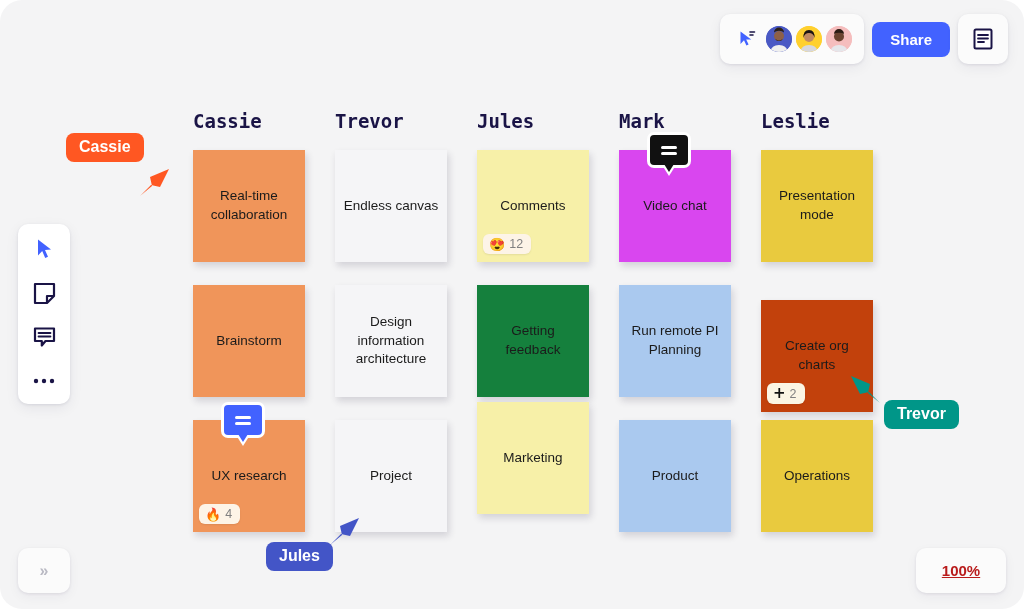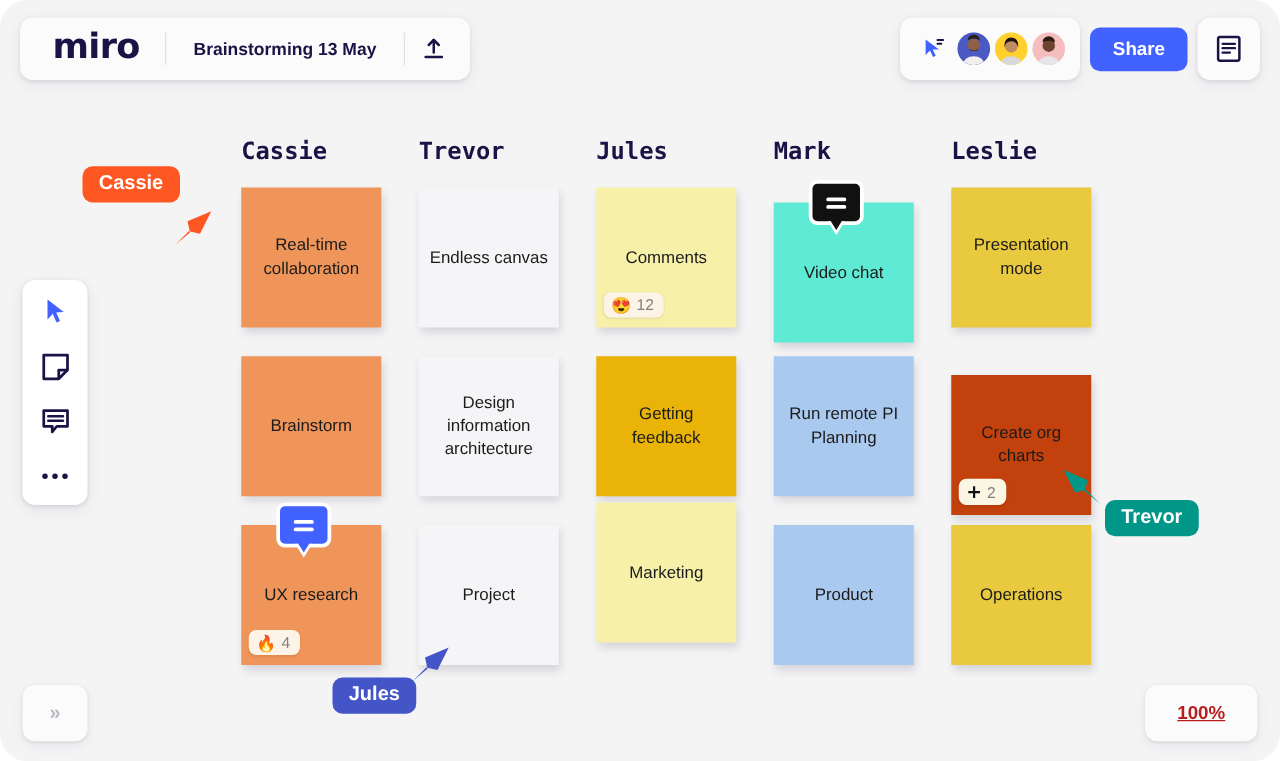--- a/index.html
+++ b/index.html
@@ -236,33 +236,20 @@
     padding: 0 12px;
     cursor: pointer;
     text-decoration: underline;
   }
 </style>
 </head>
 <body>
 
 <div class="app">
 
-  <div class="topbar-left">
-    <div class="miro-logo">miro</div>
-    <div class="vdiv"></div>
-    <div class="board-title">Brainstorming 13 May</div>
-    <div class="vdiv"></div>
-    <div class="share-icon-btn">
-      <svg width="20" height="21" viewBox="0 0 20 21" fill="none">
-        <path d="M10 3 L10 13" stroke="#1a1446" stroke-width="2" stroke-linecap="round"></path>
-        <path d="M6 7 L10 3 L14 7" stroke="#1a1446" stroke-width="2" stroke-linecap="round" stroke-linejoin="round"></path>
-        <path d="M3.5 16.5 L16.5 16.5" stroke="#1a1446" stroke-width="2" stroke-linecap="round"></path>
-      </svg>
-    </div>
-  </div>
 
   <div class="topbar-right">
     <div class="pill collab-pill">
       <div class="tool" style="width:30px">
         <svg width="20" height="20" viewBox="0 0 20 20">
           <path d="M3.5 2.5 L3.5 15 L7 11.3 L9.4 16.6 L11.6 15.6 L9.2 10.5 L14.2 10.5 Z" fill="#4262ff"></path>
           <path d="M13 3 L17.5 3 M13 6 L16 6" stroke="#1a1446" stroke-width="1.6" stroke-linecap="round"></path>
         </svg>
       </div>
       <div class="avatar" style="background:#4a59c4">
@@ -367,30 +354,30 @@
       </div>
       <div class="col" style="left: 284px;">
         <div class="col-head">Jules</div>
         <div class="note" style="top: 40px; background: rgb(247, 240, 168);">
           <div class="note-text">Comments</div>
           <div class="reaction">
             <span class="emo">😍</span>
             <span>12</span>
           </div>
         </div>
-        <div class="note" style="top: 175px; background: #eab308;">
+        <div class="note" style="top: 175px; background: #15803d;">
           <div class="note-text">Getting feedback</div>
         </div>
         <div class="note" style="top: 292px; background: rgb(247, 240, 168);">
           <div class="note-text">Marketing</div>
         </div>
       </div>
       <div class="col" style="left: 426px;">
         <div class="col-head">Mark</div>
-        <div class="note" style="top: 52px; background: #5eead4;">
+        <div class="note" style="top: 40px; background: #d946ef;">
           <div class="note-text">Video chat</div>
           <div class="pin" style="background: rgb(17, 17, 17); left: 28px; top: -18px;">
             <div class="pin-lines">
               <i style="width:16px"></i>
               <i style="width:16px"></i>
             </div>
             <div class="tail-in" style="border-top: 8px solid rgb(17, 17, 17);"></div>
           </div>
         </div>
         <div class="note" style="top: 175px; background: rgb(170, 201, 239);">

